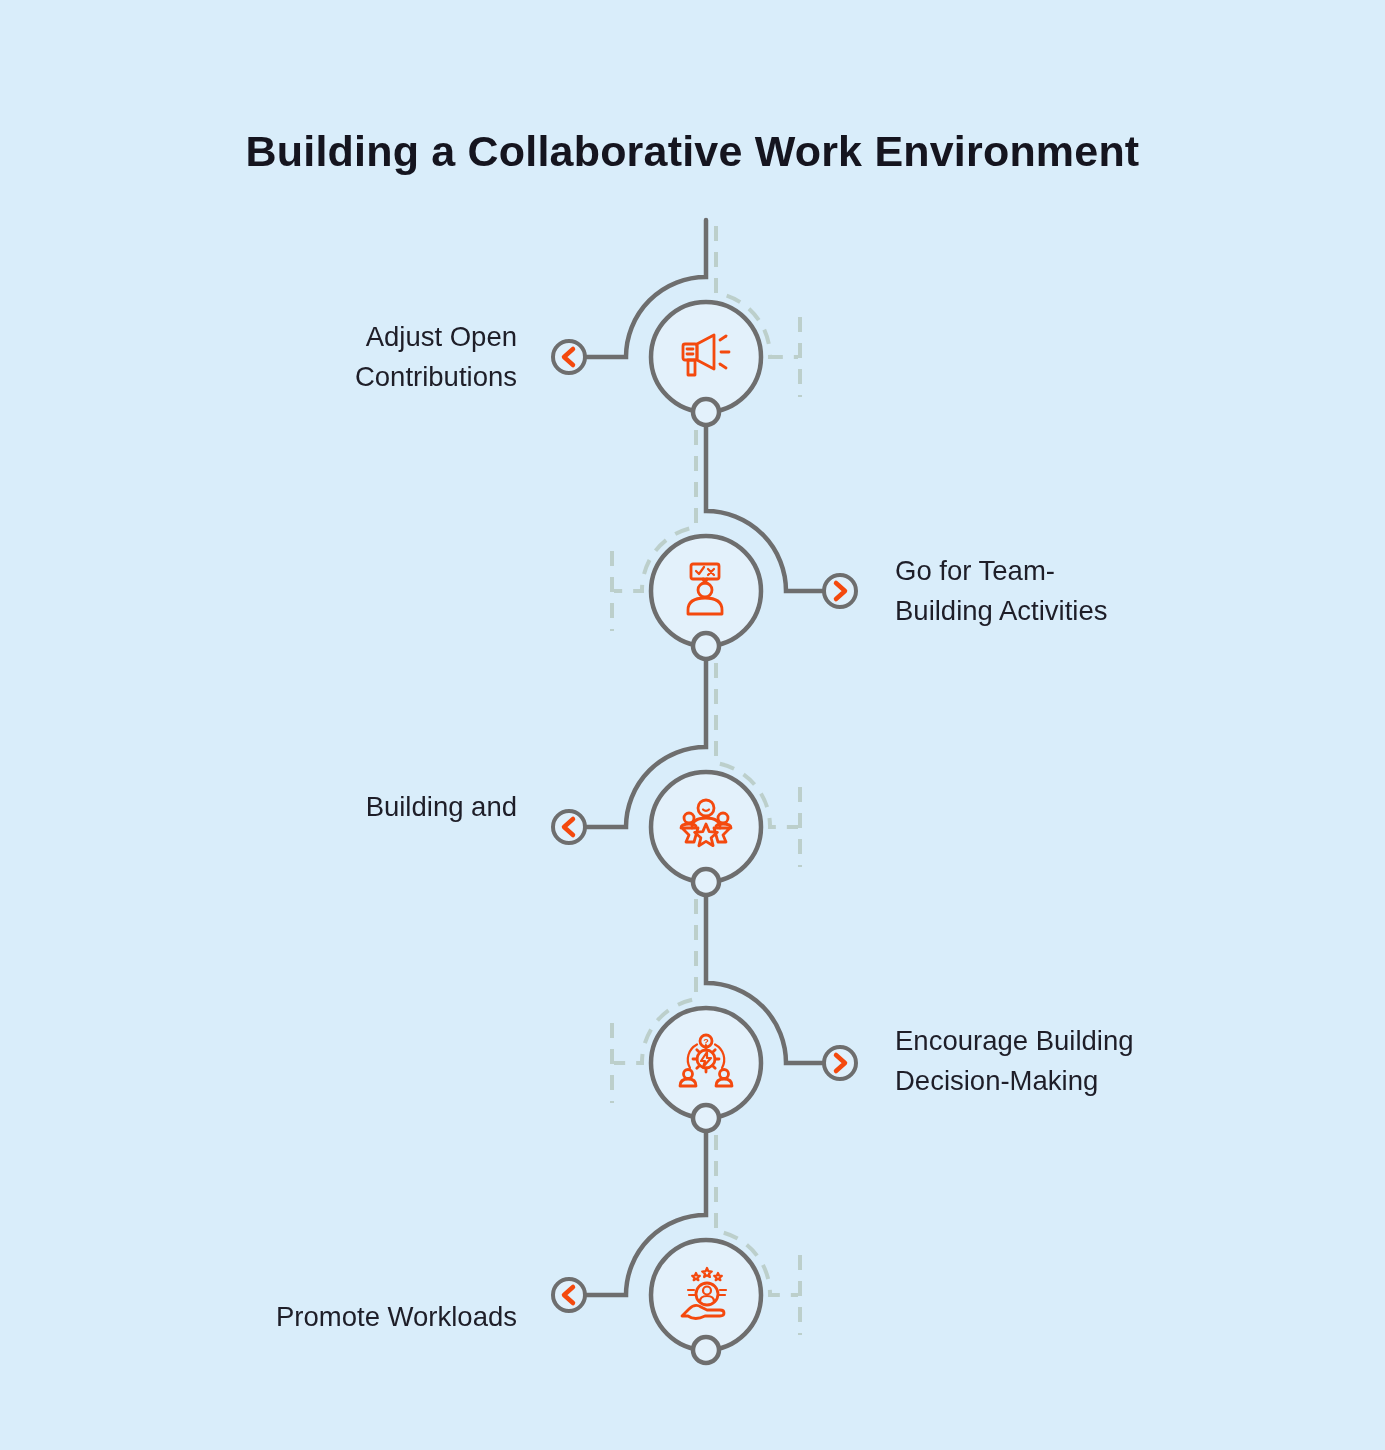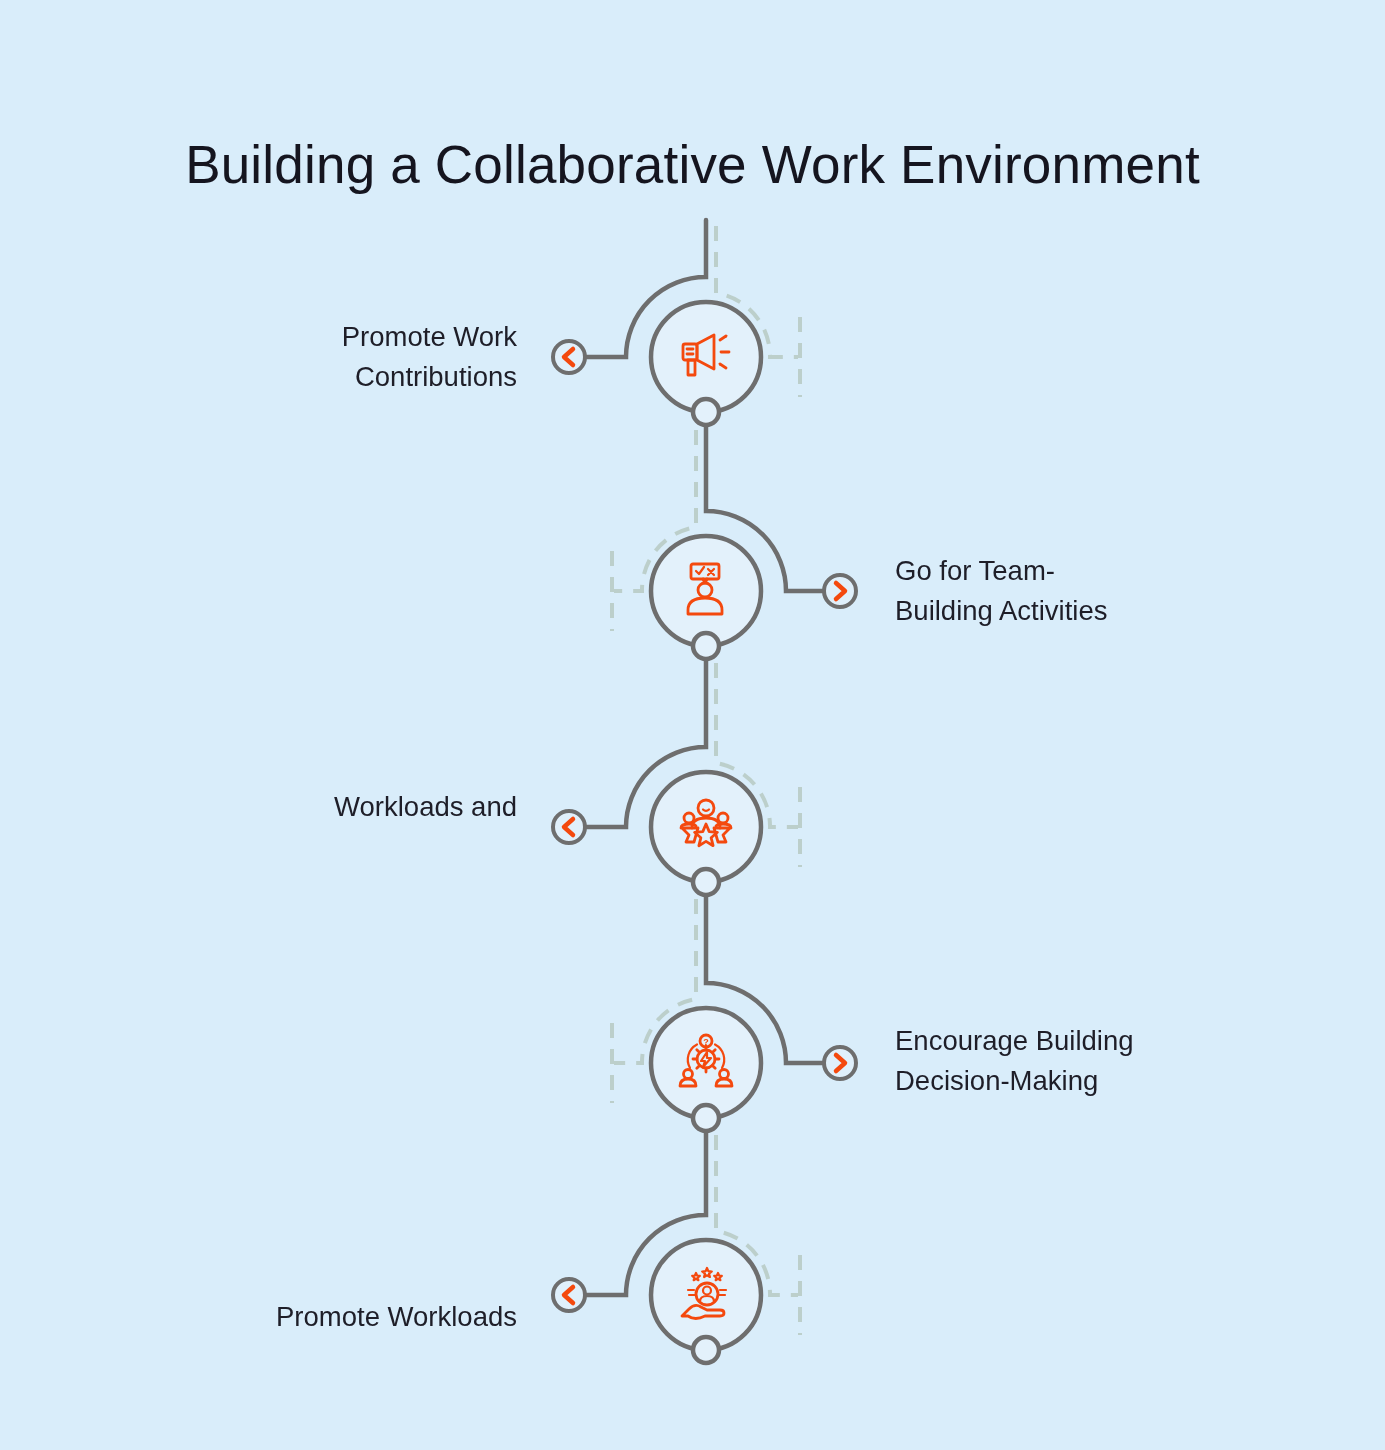--- a/index.html
+++ b/index.html
@@ -5,21 +5,21 @@
   html,body{margin:0;padding:0;}
   body{
     width:1385px;height:1450px;
     background:#D9EDFA;
     font-family:"Liberation Sans","DejaVu Sans",sans-serif;
     position:relative;overflow:hidden;
   }
   .page-title{
     position:absolute;left:0;right:0;top:98px;
     text-align:center;
-    font-size:53px;font-weight:400;letter-spacing:.2px;
+    font-size:43px;font-weight:700;letter-spacing:.2px;
     color:#15151F;
   }
   .step-label{
     position:absolute;width:345px;
     font-size:27.5px;line-height:40px;font-weight:500;
     color:#1E1E28;
   }
   .lbl-left{left:172px;text-align:right;}
   .lbl-right{left:895px;text-align:left;}
   #label1{top:317px;}
@@ -37,29 +37,29 @@
   .icon{stroke:#F4490E;stroke-width:2.8;fill:none;stroke-linecap:round;stroke-linejoin:round;}
   .icon-thin{stroke:#F4490E;stroke-width:2.2;fill:none;stroke-linecap:round;stroke-linejoin:round;}
   .icon-text{fill:#F4490E;stroke:none;font-family:"Liberation Sans",sans-serif;font-weight:bold;font-size:9px;text-anchor:middle;}
 </style>
 </head>
 <body>
 
 <h1 class="page-title">Building a Collaborative Work Environment</h1>
 
 <div id="label1" class="step-label lbl-left">
-  <span>Promote Work</span><br>
+  <span>Adjust Open</span><br>
   <span>Contributions</span>
 </div>
 <div id="label2" class="step-label lbl-right">
   <span>Go for Team-</span><br>
   <span>Building Activities</span>
 </div>
 <div id="label3" class="step-label lbl-left">
-  <span>Workloads and</span><br>
+  <span>Building and</span><br>
 </div>
 <div id="label4" class="step-label lbl-right">
   <span>Encourage Building</span><br>
   <span>Decision-Making</span>
 </div>
 <div id="label5" class="step-label lbl-left">
   <br>
   <span>Promote Workloads</span>
 </div>
 

